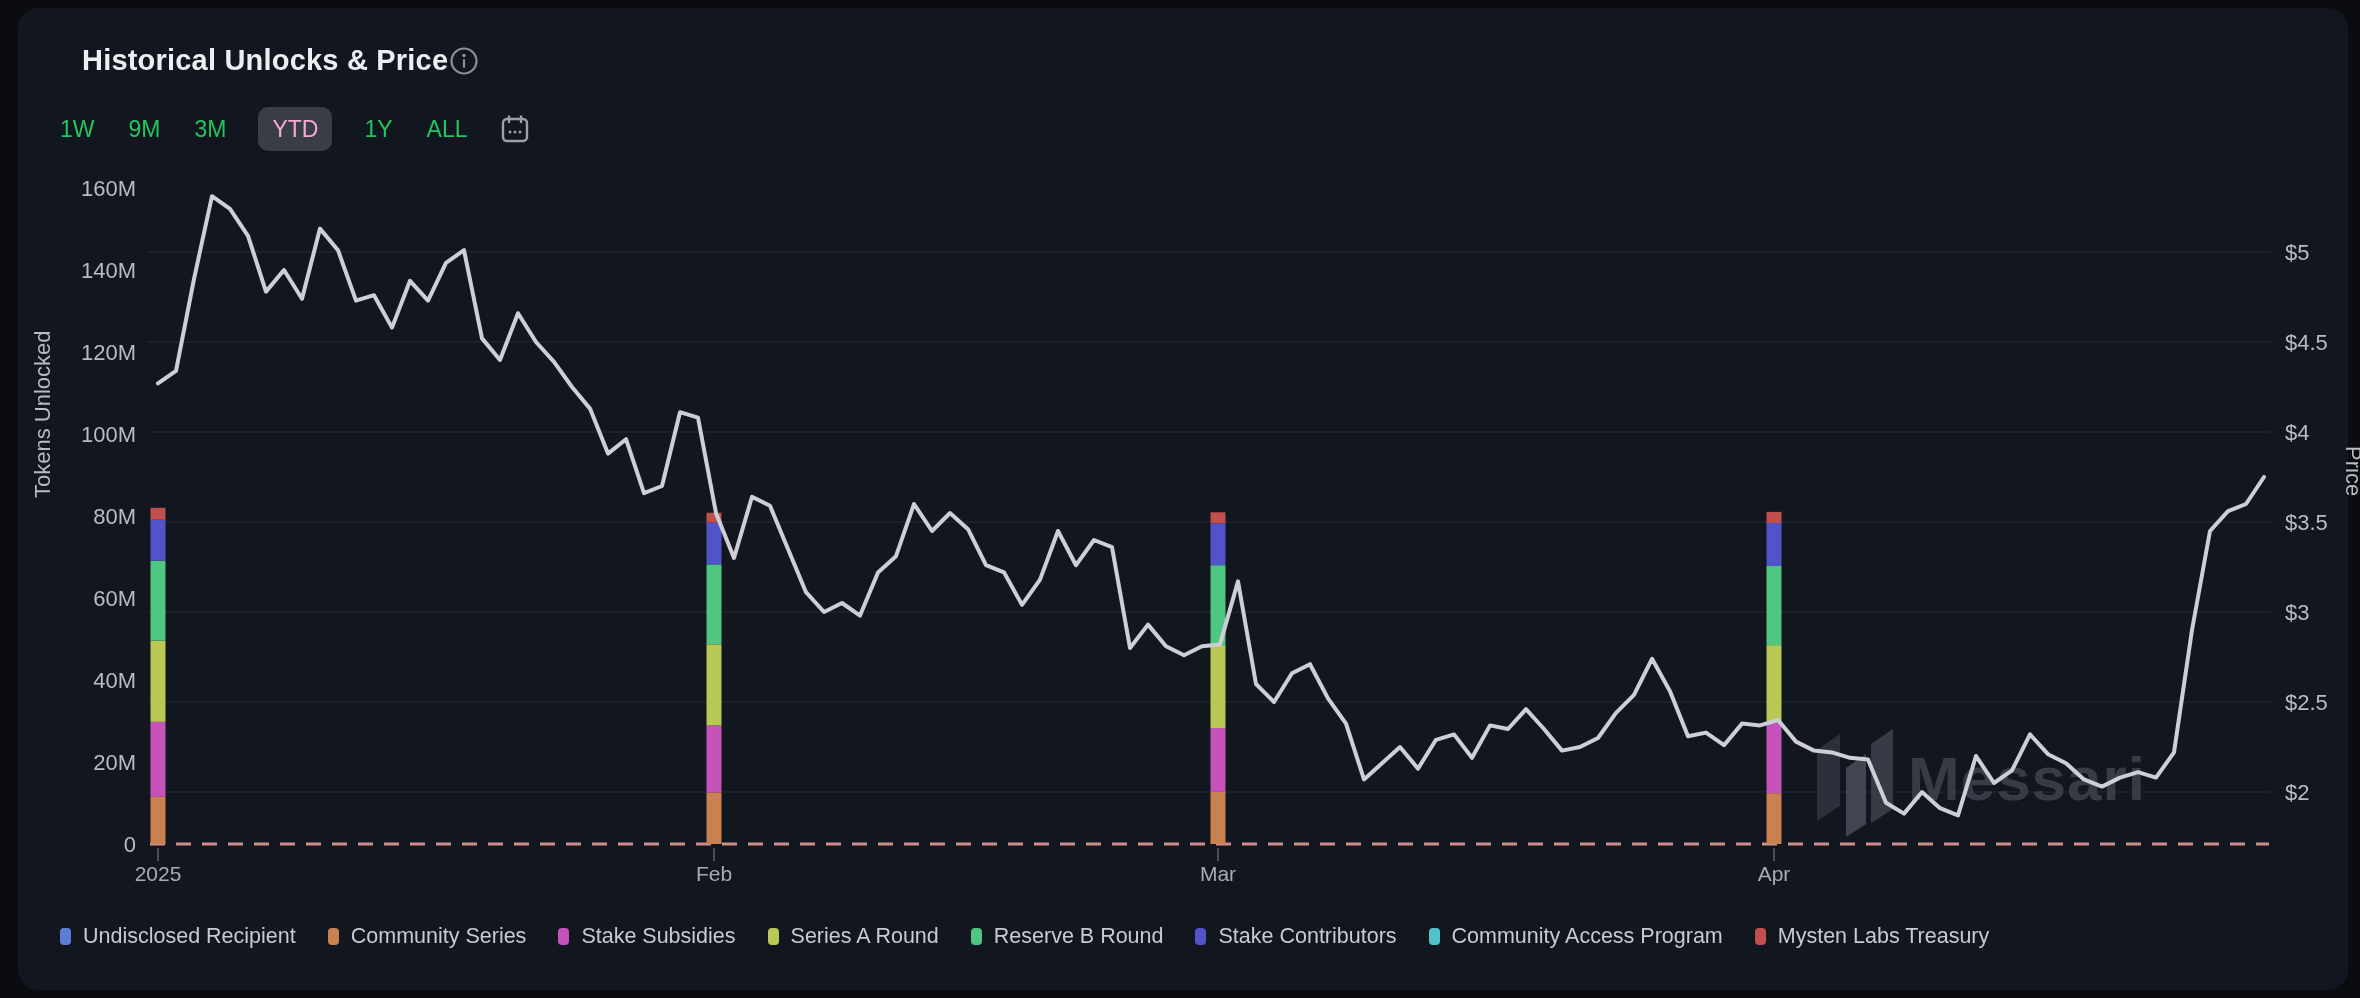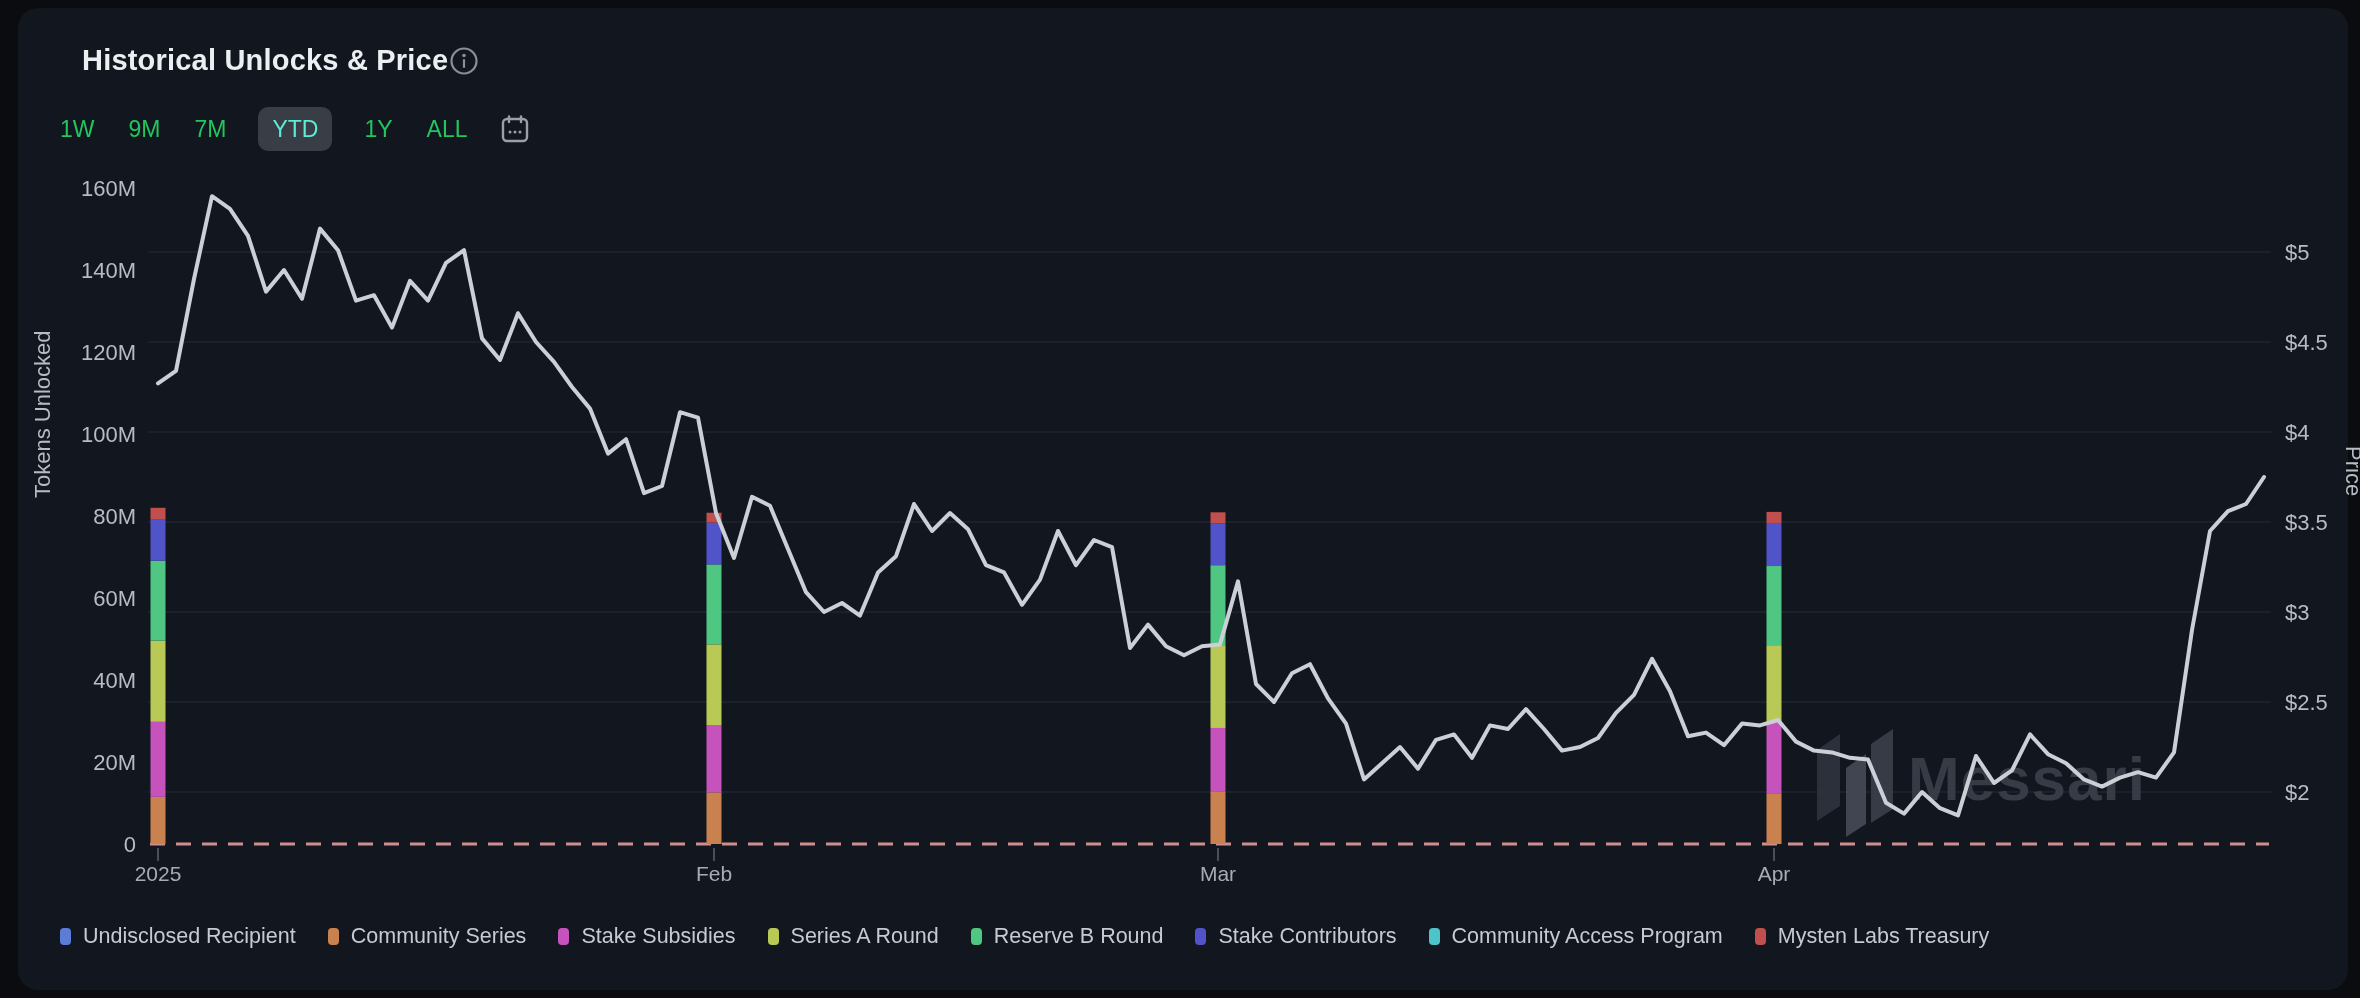--- a/index.html
+++ b/index.html
@@ -7,21 +7,21 @@
               font-family:"Liberation Sans", sans-serif; }
   #card { position:absolute; left:18px; top:8px; width:2330px; height:982px;
           background:#12161f; border-radius:20px; }
   
   #title-row { position:absolute; left:64px; top:36px; display:flex; align-items:center; gap:0; }
   #page-title { font-size:29px; font-weight:700; color:#eceff2; letter-spacing:.2px; }
   .info-svg { display:block; }
   
   #ranges { position:absolute; left:40px; top:99px; display:flex; align-items:center; gap:30px; height:44px; }
   .range-btn { font-size:23px; color:#22c55e; cursor:pointer; line-height:44px; padding:0 2px; border-radius:10px; }
-  .range-btn.selected { background:#383d46; color:#5eead4; padding:0 14px; }
+  .range-btn.selected { background:#383d46; color:#f9a8d4; padding:0 14px; }
   .cal-wrap { display:flex; align-items:center; }
   
   #left-axis-title { position:absolute; left:12px; top:490px; transform:rotate(-90deg); transform-origin:left top;
                      font-size:22px; color:#b7bcc4; white-space:nowrap; }
   #right-axis-title { position:absolute; left:2348px; top:438px; transform:rotate(90deg); transform-origin:left top;
                       font-size:22px; color:#b7bcc4; white-space:nowrap; }
   
   #chart { position:absolute; left:0; top:0; width:2360px; height:998px; }
   
   #legend { position:absolute; left:30px; top:916px; display:flex; align-items:center; gap:32px;padding-left:12px; }
@@ -42,21 +42,21 @@
         <circle cx="16" cy="16" r="12.5" fill="none" stroke="#8a8f98" stroke-width="2.2"></circle>
         <circle cx="16" cy="10.5" r="1.8" fill="#8a8f98"></circle>
         <rect x="14.9" y="14" width="2.2" height="9" rx="1.1" fill="#8a8f98"></rect>
       </svg>
     </span>
   </div>
 
   <div id="ranges">
       <div class="range-btn">1W</div>
       <div class="range-btn">9M</div>
-      <div class="range-btn">7M</div>
+      <div class="range-btn">3M</div>
       <div class="range-btn selected">YTD</div>
       <div class="range-btn">1Y</div>
       <div class="range-btn">ALL</div>
       <span class="cal-wrap">
         <svg width="32" height="32" viewBox="0 0 32 32">
           <rect x="4" y="6" width="24" height="22" rx="4" fill="none" stroke="#9aa0a9" stroke-width="2.4"></rect>
           <line x1="10" y1="3.5" x2="10" y2="9" stroke="#9aa0a9" stroke-width="2.4" stroke-linecap="round"></line>
           <line x1="22" y1="3.5" x2="22" y2="9" stroke="#9aa0a9" stroke-width="2.4" stroke-linecap="round"></line>
           <circle cx="11" cy="19" r="1.5" fill="#9aa0a9"></circle>
           <circle cx="16" cy="19" r="1.5" fill="#9aa0a9"></circle>

